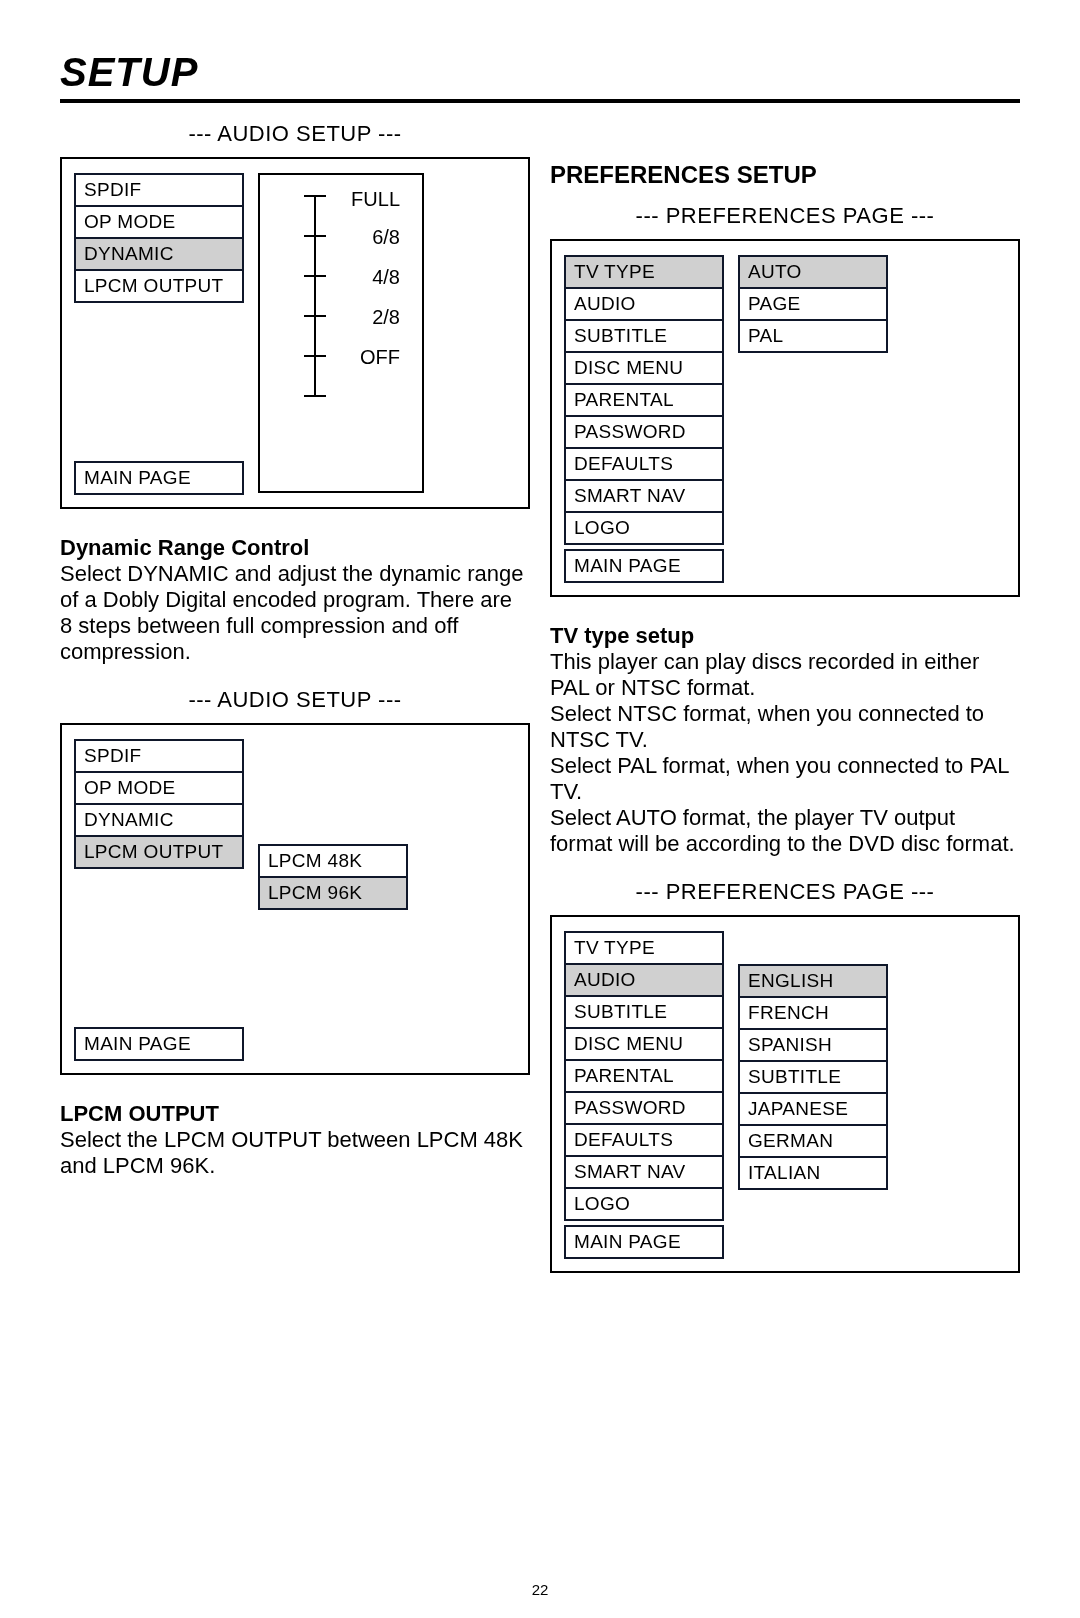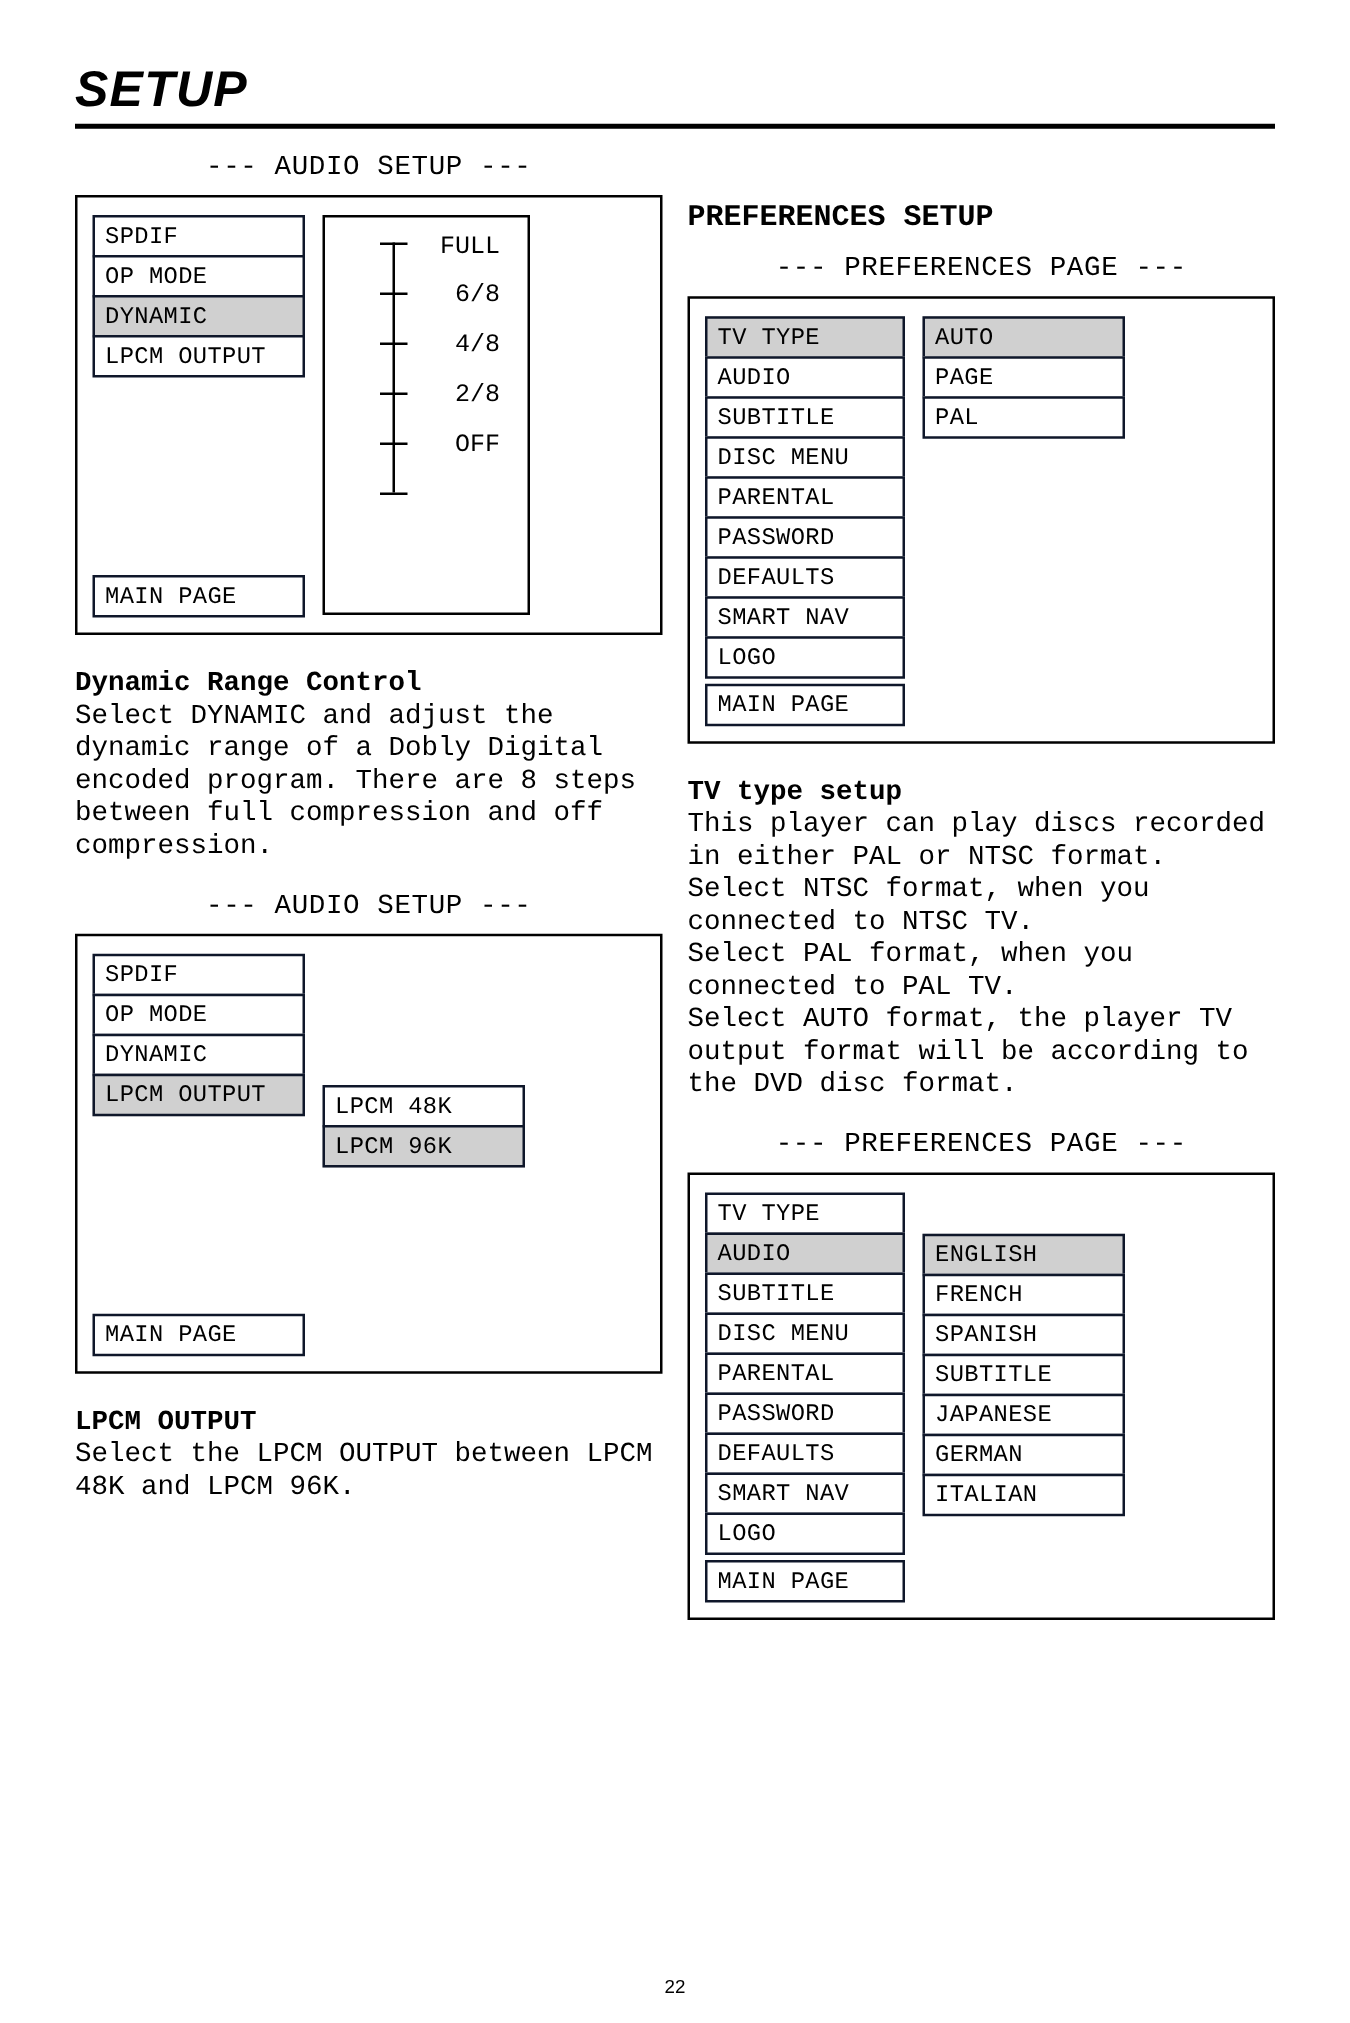--- a/index.html
+++ b/index.html
@@ -13,21 +13,21 @@
     position: relative;
   }
   .page-title {
     font-size: 40px;
     font-weight: bold;
     font-style: italic;
     letter-spacing: 1px;
     margin-bottom: 4px;
   }
   .hr { border-top: 4px solid #000; margin-bottom: 18px; }
-  .cols { display: flex; gap: 20px; font-family: Liberation Mono, monospace; }
+  .cols { display: flex; gap: 20px; }
   .col { flex: 1; }
   .menu-title {
     text-align: center;
     font-size: 22px;
     margin-bottom: 10px;
     letter-spacing: 0.5px;
   }
   .section-heading {
     font-size: 24px;
     font-weight: bold;
@@ -76,21 +76,21 @@
     background: #000;
   }
   .tick-label {
     position: absolute;
     right: 22px;
     font-size: 20px;
     transform: translateY(-50%);
   }
   .para-title { font-weight: bold; font-size: 22px; margin-top: 8px; }
   .para { font-size: 22px; line-height: 1.18; margin-bottom: 22px; }
-  .opts-col { width: 162px; margin-top: 0; }
+  .opts-col { width: 150px; margin-top: 0; }
   .opts-col .item { font-size: 19px; }
   .pagenum {
     position: absolute;
     bottom: 20px;
     left: 50%;
     transform: translateX(-50%);
     font-size: 15px;
   }
 </style>
 </head>

